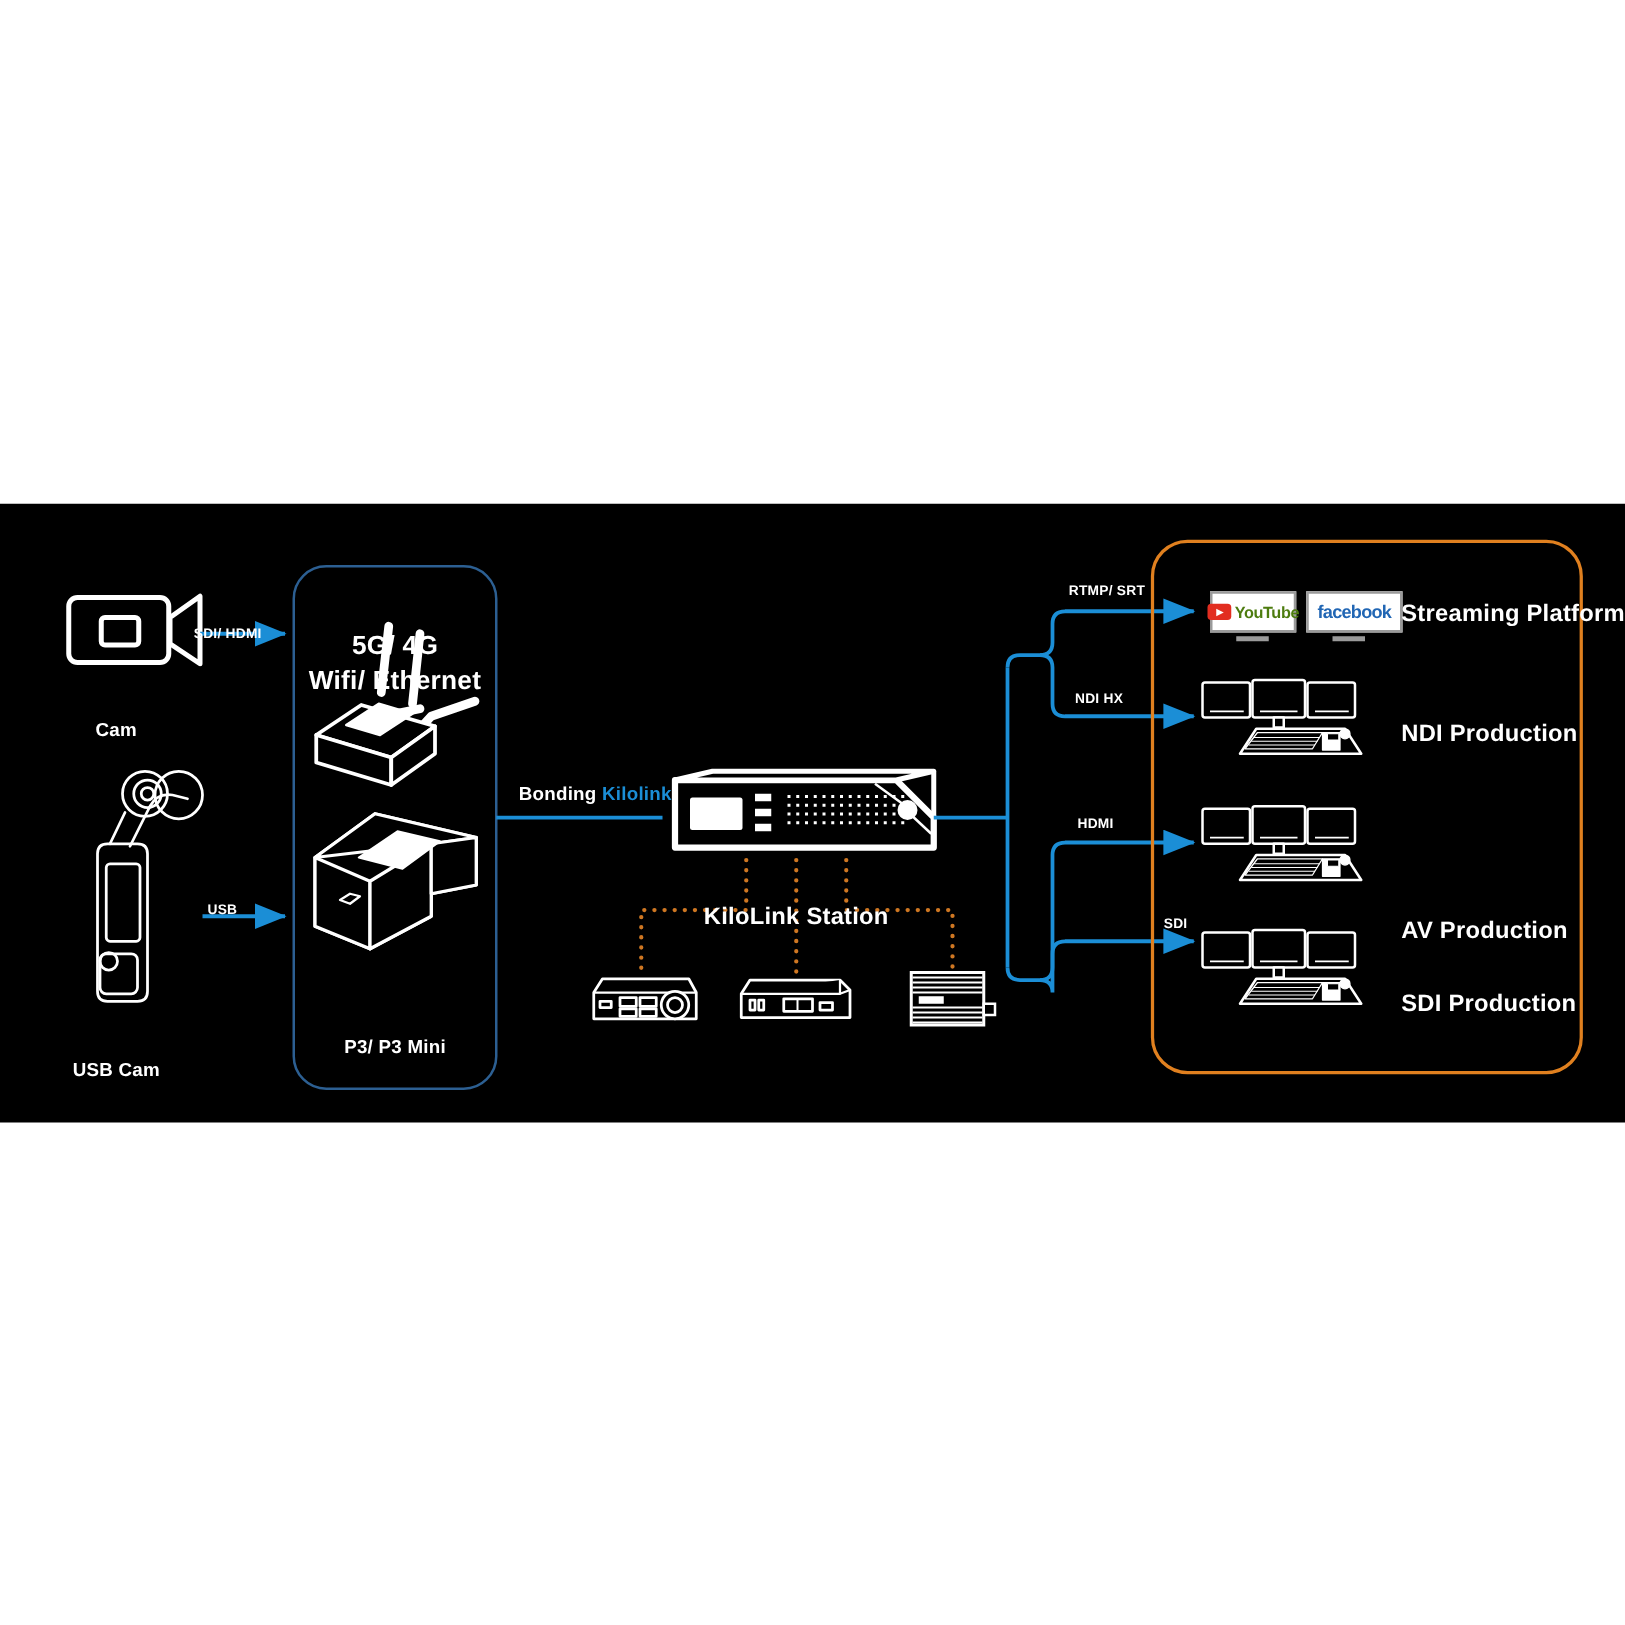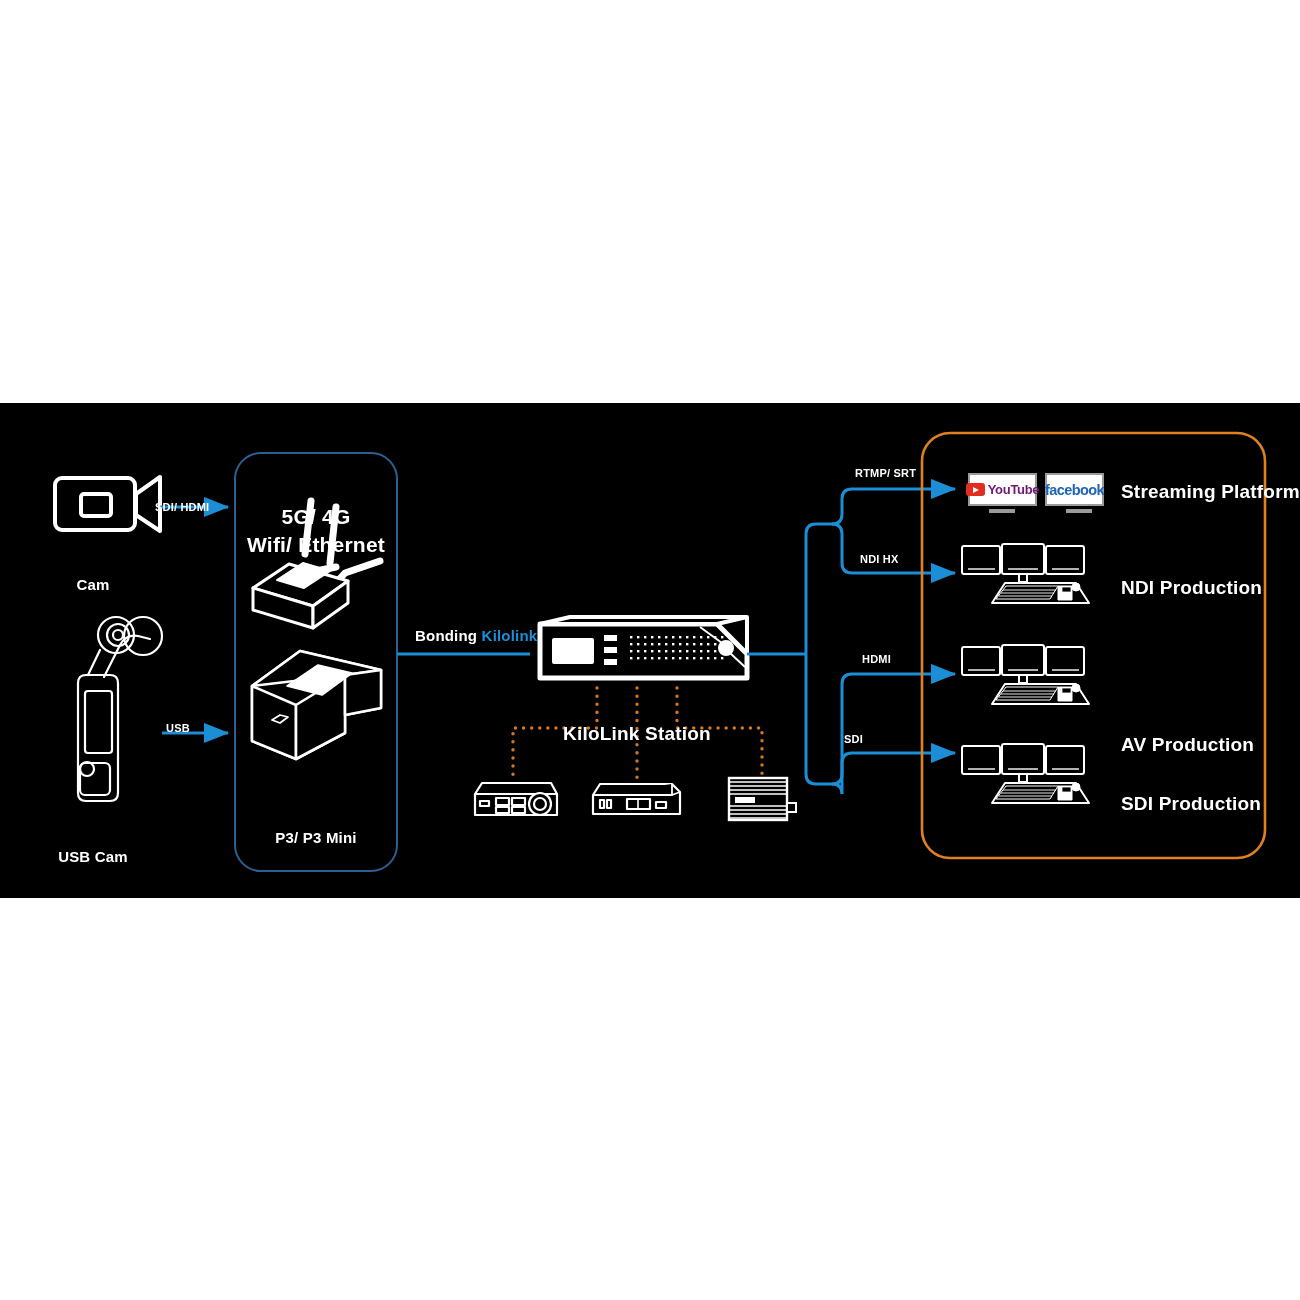--- a/index.html
+++ b/index.html
@@ -16,21 +16,21 @@
   .lbl-xl{font-size:21px;font-weight:700;}
   .accent-blue{color:#1b8ed6;}
   .ctr{transform:translateX(-50%);text-align:center;margin-top:40px;}
   .screen-logo{position:absolute;background:#ffffff;display:flex;align-items:center;
       justify-content:center;border:2px solid #9a9a9a;box-sizing:border-box;}
   .yt-wrap{display:flex;align-items:center;gap:3px;}
   .yt-badge{width:19px;height:13.5px;background:#e22d20;border-radius:3px;
       display:flex;align-items:center;justify-content:center;}
   .yt-tri{width:0;height:0;border-left:6px solid #ffffff;border-top:3.6px solid transparent;
       border-bottom:3.6px solid transparent;margin-left:1.5px;}
-  .yt-text{color:#701a75;font-size:13px;font-weight:700;font-family:"Liberation Sans",sans-serif;letter-spacing:-.3px;}
+  .yt-text{color:#4d7c0f;font-size:13px;font-weight:700;font-family:"Liberation Sans",sans-serif;letter-spacing:-.3px;}
   .fb-text{color:#2166b4;font-size:14.5px;font-weight:700;font-family:"Liberation Sans",sans-serif;letter-spacing:-.6px;}
   .mon-stand{position:absolute;background:#9a9a9a;}
 </style>
 </head>
 <body>
 
 <div id="stage">
   <div id="board">
 
     <svg id="svgroot" viewBox="0 0 1300 495">
@@ -305,33 +305,33 @@
 
     <div class="lbl lbl-md" style="left:415px;top:224px;">
       <span>Bonding</span><span>&nbsp;</span><span class="accent-blue">Kilolink</span>
     </div>
 
     <div class="lbl lbl-lg ctr" style="left:637px;top:280px;">KiloLink Station</div>
 
     <div class="lbl lbl-sm" style="left:855px;top:64px;">RTMP/ SRT</div>
     <div class="lbl lbl-sm" style="left:860px;top:150px;">NDI HX</div>
     <div class="lbl lbl-sm" style="left:862px;top:250px;">HDMI</div>
-    <div class="lbl lbl-sm" style="left:805px;top:330px;padding-left:39px;">SDI</div>
+    <div class="lbl lbl-sm" style="left:892px;top:330px;padding-left:39px;">SDI</div>
 
     <div class="screen-logo" style="left:968px;top:70px;width:69px;height:33px;">
       <div class="yt-wrap">
         <div class="yt-badge">
           <div class="yt-tri"></div>
         </div>
         <span class="yt-text">YouTube</span>
       </div>
     </div>
     <div class="mon-stand" style="left:989px;top:106px;width:26px;height:4px;"></div>
 
-    <div class="screen-logo" style="left:1045px;top:70px;width:59px;height:33px;">
+    <div class="screen-logo" style="left:1045px;top:70px;width:77px;height:33px;">
       <span class="fb-text">facebook</span>
     </div>
     <div class="mon-stand" style="left:1066px;top:106px;width:26px;height:4px;"></div>
 
     <div class="lbl lbl-lg" style="left:1121px;top:78px;">Streaming Platform</div>
     <div class="lbl lbl-lg" style="left:1121px;top:174px;">NDI Production</div>
     <div class="lbl lbl-lg" style="left:1121px;top:291px;margin-top:40px;">AV Production</div>
     <div class="lbl lbl-lg" style="left:1121px;top:390px;">SDI Production</div>
 
   </div>

